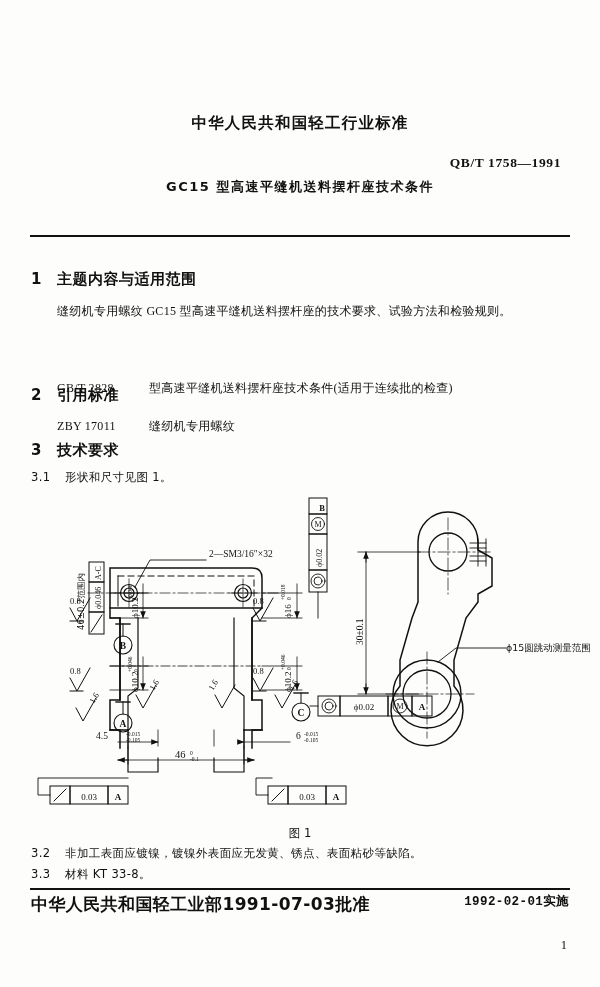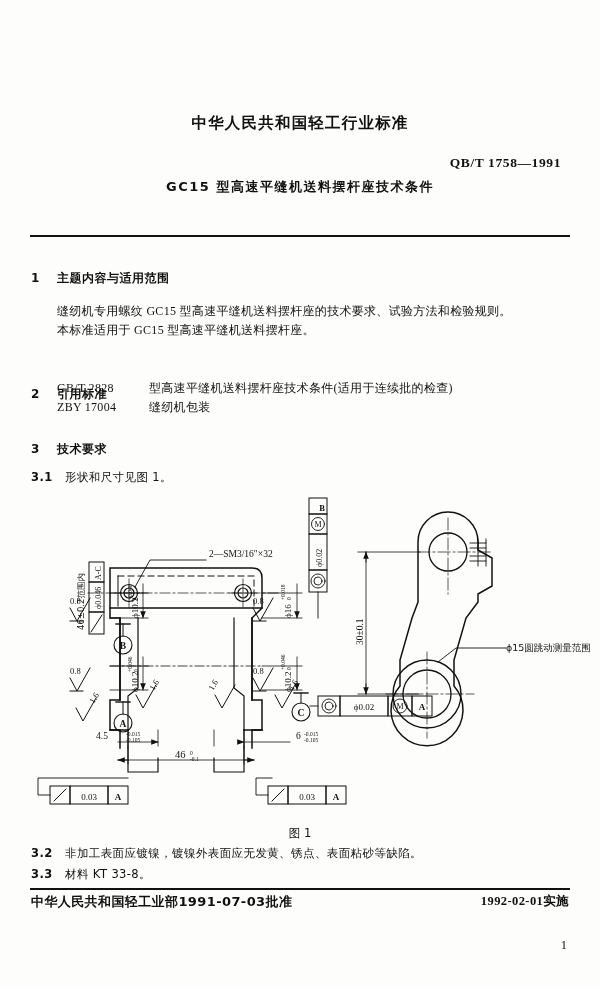--- a/index.html
+++ b/index.html
@@ -34,58 +34,58 @@
   }
   .rule-top{
     position:absolute;left:30px;right:30px;top:235px;
     border-top:2px solid #111;
   }
 
   
   .sec-h{
     position:absolute;
     font-family:"DejaVu Sans","Liberation Sans",sans-serif;
-    font-weight:bold;font-size:12px;letter-spacing:.5px;
+    font-weight:bold;font-size:15px;letter-spacing:.5px;
     white-space:nowrap;
   }
   .sec-n{display:inline-block;width:26px;}
   .para{
     position:absolute;
     font-family:"Liberation Serif","DejaVu Serif",serif;
     font-size:12px;letter-spacing:.3px;white-space:nowrap;
   }
   .ref-code{display:inline-block;width:92px;}
   .numbered{
     position:absolute;
     font-family:"DejaVu Sans","Liberation Sans",sans-serif;
     font-size:11.5px;letter-spacing:.4px;white-space:nowrap;
   }
-  .numbered .idx{display:inline-block;width:34px;font-weight:bold;}
+  .numbered .idx{display:inline-block;width:34px;}
 
   
   .figure{position:absolute;left:10px;top:490px;width:580px;height:350px;}
   .fig-cap{
     position:absolute;left:0;right:0;top:826px;text-align:center;
     font-family:"DejaVu Sans","Liberation Sans",sans-serif;
     font-size:11.5px;
   }
 
   
   .rule-bot{
     position:absolute;left:30px;right:30px;top:888px;
     border-top:2px solid #111;
   }
   .foot-l{
     position:absolute;left:31px;top:893px;
     font-family:"DejaVu Sans","Liberation Sans",sans-serif;
-    font-weight:bold;font-size:13px;letter-spacing:.4px;white-space:nowrap;
+    font-weight:bold;font-size:17px;letter-spacing:.4px;white-space:nowrap;
   }
   .foot-r{
     position:absolute;right:31px;top:893px;
-    font-family:Liberation Serif, serif;
+    font-family:Liberation Mono, monospace;
     font-weight:bold;font-size:12.5px;letter-spacing:.4px;white-space:nowrap;
   }
   .pageno{
     position:absolute;right:33px;top:938px;
     font-family:"Liberation Serif","DejaVu Serif",serif;
     font-size:12.5px;
   }
 </style>
 </head>
 <body>
@@ -94,30 +94,29 @@
 
   <div class="hdr-org">中华人民共和国轻工行业标准</div>
   <div class="hdr-num">QB/T 1758—1991</div>
   <div class="hdr-title">GC15 型高速平缝机送料摆杆座技术条件</div>
   <div class="rule-top"></div>
 
   <div class="sec-h" style="left:31px;top:270px;">
     <span class="sec-n">1</span><span>主题内容与适用范围</span>
   </div>
   <div class="para" style="left:57px;top:303px;">缝纫机专用螺纹 GC15 型高速平缝机送料摆杆座的技术要求、试验方法和检验规则。</div>
-  <div class="para" style="left:57px;top:322px;">本标准适用于 GC15 型高速平缝机送料摆杆座。</div>
 
   <div class="sec-h" style="left:31px;top:350px;margin-top:36px;">
     <span class="sec-n">2</span><span>引用标准</span>
   </div>
   <div class="para" style="left:57px;top:380px;">
     <span class="ref-code">GB/T 2828</span><span>型高速平缝机送料摆杆座技术条件(适用于连续批的检查)</span>
   </div>
-  <div class="para" style="left:57px;top:399px;">
-    <span class="ref-code">ZBY 17004</span><span>缝纫机包装</span>
+  <div class="para" style="left:57px;top:418px;">
+    <span class="ref-code">ZBY 17011</span><span>缝纫机专用螺纹</span>
   </div>
 
   <div class="sec-h" style="left:31px;top:441px;">
     <span class="sec-n">3</span><span>技术要求</span>
   </div>
   <div class="numbered" style="left:31px;top:470px;">
     <span class="idx">3.1</span><span>形状和尺寸见图 1。</span>
   </div>
 
   <div class="figure">

